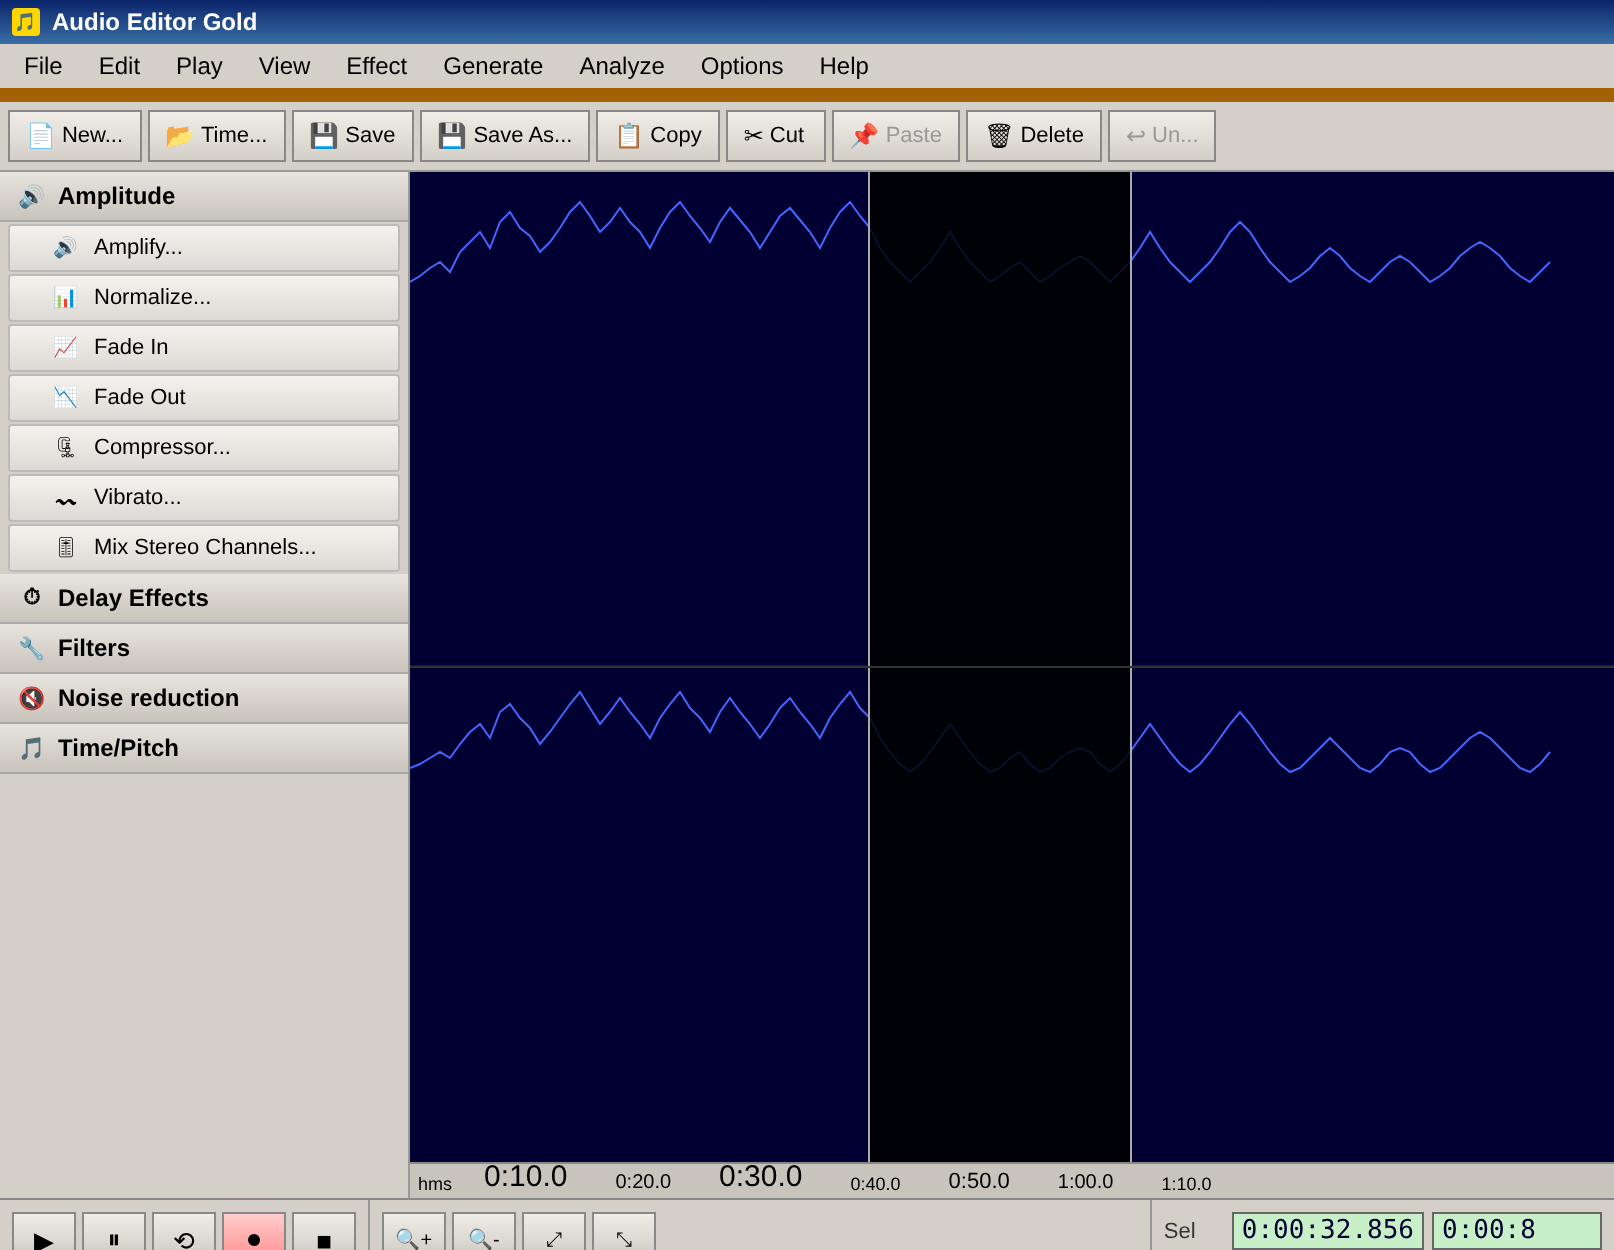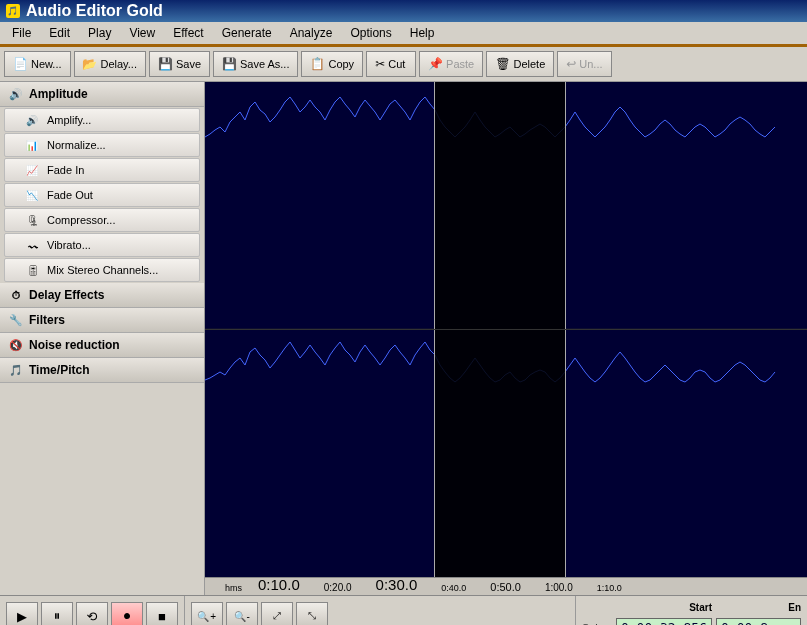--- a/index.html
+++ b/index.html
@@ -1,24 +1,24 @@
 <!DOCTYPE html>
 <html><head>
   <meta charset="utf-8">
   <style>
     * { box-sizing: border-box; margin: 0; padding: 0; }
     body { font-family: 'Segoe UI', Tahoma, Geneva, Verdana, sans-serif; font-size: 12px; background: #d4d0c8; width: 807px; height: 625px; overflow: hidden; }
 
     
     #title-bar { background: linear-gradient(to bottom, #0a246a, #3a6ea5); color: white; padding: 3px 6px; display: flex; align-items: center; gap: 6px; height: 22px; }
     #title-bar .icon { width: 14px; height: 14px; background: #ffd700; border-radius: 2px; font-size: 9px; display: flex; align-items: center; justify-content: center; }
-    #title-bar span { font-size: 16px; font-weight: bold; }
-
-    
-    #menu-bar { background: #d4d0c8; border-bottom: 3px solid #a16207; padding: 2px 4px; display: flex; gap: 2px; }
+    #title-bar span { font-size: 12px; font-weight: bold; }
+
+    
+    #menu-bar { background: #d4d0c8; border-bottom: 7px solid #a16207; padding: 2px 4px; display: flex; gap: 2px; }
     .menu-item { padding: 2px 8px; cursor: pointer; font-size: 12px; }
 
     
     #toolbar { background: #d4d0c8; padding: 4px 4px; display: flex; gap: 3px; border-bottom: 1px solid #999; align-items: center; }
     .toolbar-btn { background: linear-gradient(to bottom, #f0ede8, #d4d0c8); border: 1px solid #888; padding: 3px 8px; cursor: pointer; font-size: 11px; display: flex; align-items: center; gap: 3px; height: 26px; min-width: 50px; }
     .toolbar-btn .btn-icon { font-size: 12px; }
     .toolbar-btn.disabled { color: #999; }
 
     
     #main { display: flex; height: calc(625px - 22px - 24px - 36px - 30px); }
@@ -78,21 +78,21 @@
   <span class="menu-item">Help</span>
 </div>
 
 <div id="toolbar">
   <button class="toolbar-btn">
       <span class="btn-icon">📄</span>
       <span>New...</span>
     </button>
   <button class="toolbar-btn">
       <span class="btn-icon">📂</span>
-      <span>Delay...</span>
+      <span>Time...</span>
     </button>
   <button class="toolbar-btn">
       <span class="btn-icon">💾</span>
       <span>Save</span>
     </button>
   <button class="toolbar-btn">
       <span class="btn-icon">💾</span>
       <span>Save As...</span>
     </button>
   <button class="toolbar-btn">
@@ -198,21 +198,21 @@
         <svg width="100%" height="100%" style="display:block;">
           <rect width="100%" height="100%" fill="#000033"></rect>
           <polyline points="0,50 5,48 10,45 15,42 20,45 25,38 30,32 35,28 40,35 45,22 50,18 55,25 60,30 65,38 70,32 75,25 80,18 85,12 90,20 95,28 100,22 105,15 110,22 115,28 120,35 125,25 130,18 135,12 140,20 145,25 150,32 155,22 160,15 165,22 170,28 175,35 180,28 185,20 190,15 195,22 200,28 205,35 210,25 215,18 220,12 225,20 230,25 235,35 240,42 245,48 250,52 255,48 260,42 265,35 270,28 275,35 280,42 285,48 290,52 295,50 300,45 305,42 310,48 315,52 320,50 325,45 330,42 335,40 340,42 345,48 350,52 355,48 360,42 365,35 370,28 375,35 380,42 385,48 390,52 395,48 400,42 405,35 410,28 415,22 420,28 425,35 430,42 435,48 440,52 445,50 450,45 455,40 460,35 465,40 470,45 475,50 480,52 485,48 490,42 495,40 500,42 505,48 510,52 515,50 520,45 525,40 530,35 535,32 540,35 545,40 550,45 555,50 560,52 565,48 570,42" stroke="#4466ff" stroke-width="1" fill="none"></polyline>
         </svg>
 
         <div class="selection-overlay" style="left:38%; width:22%;"></div>
       </div>
     </div>
 
     <div id="timeline">
-      <span style="padding: 0 4px; font-size:9px;margin-left:16px;">hms</span>
+      <span style="padding: 0 4px; font-size:9px;">hms</span>
       <span style="padding: 0 12px; font-size:15px;">0:10.0</span>
       <span style="padding: 0 12px; font-size:10px;">0:20.0</span>
       <span style="padding: 0 12px; font-size:15px;">0:30.0</span>
       <span style="padding: 0 12px; font-size:9px;">0:40.0</span>
       <span style="padding: 0 12px; font-size:11px;">0:50.0</span>
       <span style="padding: 0 12px; font-size:10px;">1:00.0</span>
       <span style="padding: 0 12px; font-size:9px;">1:10.0</span>
     </div>
   </div>
 
@@ -237,24 +237,20 @@
       <button class="trans-btn" title="Zoom Out Horizontal" style="font-size:10px;">🔍-</button>
       <button class="trans-btn" title="Zoom Full" style="font-size:10px;">⤢</button>
       <button class="trans-btn" title="Zoom Selection" style="font-size:10px;">⤡</button>
     </div>
 
   </div>
 
   <div id="info-panel"></div>
 
   <div id="time-display">
-    <div style="display:flex; gap:4px; justify-content:flex-end; margin-bottom:3px;">
-      <span class="time-col-header">Start</span>
-      <span class="time-col-header">En</span>
-    </div>
     <div class="time-row">
       <span class="time-label">Sel</span>
       <span class="time-value">0:00:32.856</span>
       <span class="time-value">0:00:8</span>
     </div>
 
   </div>
 
 </div>
 

